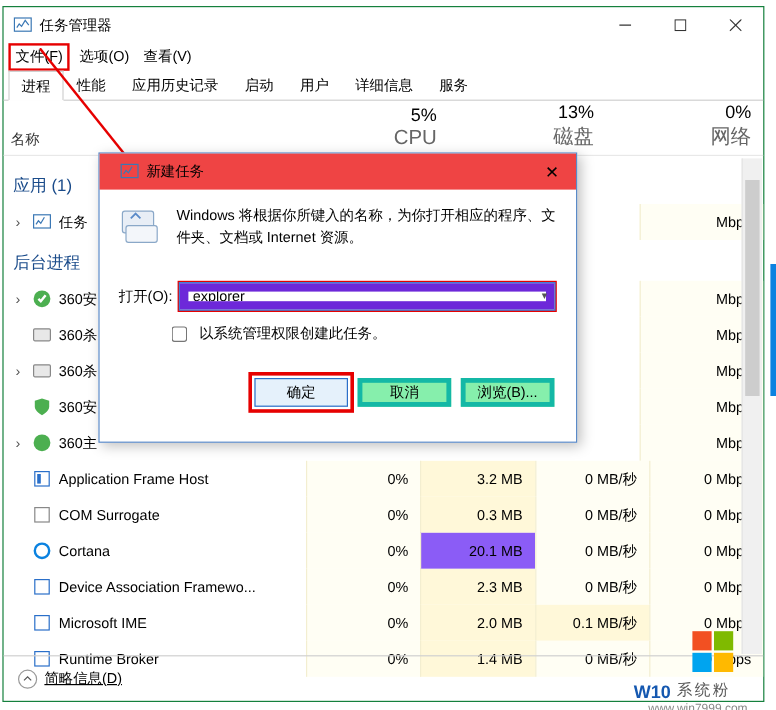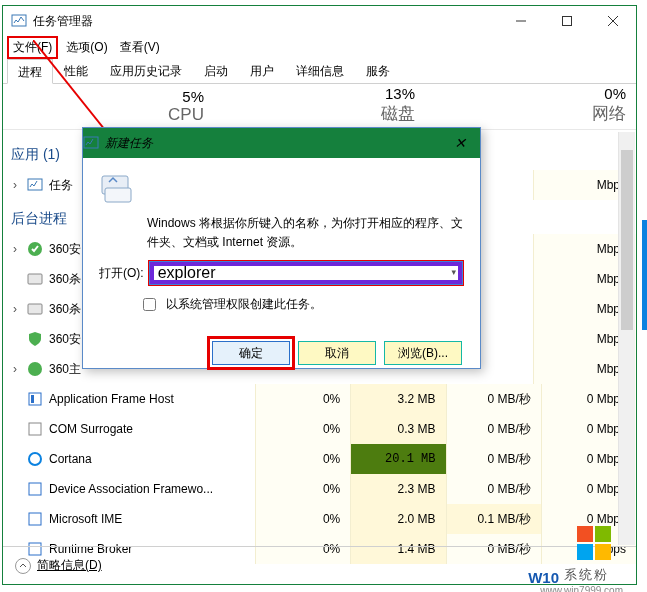--- a/index.html
+++ b/index.html
@@ -30,42 +30,42 @@
     .colhead .lbl { font-size: 17px; color:#666; }
 
     .list { padding-top: 6px; }
     .group-label { font-size: 14px; color:#1a4b8a; padding: 10px 8px 6px; }
     .row { display:flex; align-items:center; height: 30px; padding-left: 6px; }
     .row .arrow { width: 12px; text-align:center; color:#555; }
     .row .icon { width: 16px; height:16px; margin: 0 6px; }
     .row .name { flex: 0 0 206px; font-size: 12px; white-space:nowrap; overflow:hidden; text-overflow:ellipsis;}
     .cell { flex:1; text-align:right; padding-right: 10px; font-size: 12px; background:#fff8d9; border-left:1px solid #f3eed0; height:100%; display:flex; align-items:center; justify-content:flex-end;}
     .cell.light { background:#fffef4; }
-    .cell.mid { background:#4d7c0f;font-family:Liberation Mono, monospace; }
+    .cell.mid { background:#8b5cf6; }
 
     .footer { position:absolute; bottom:0; left:0; right:0; height:38px; border-top:1px solid #d0d0d0; display:flex; align-items:center; padding-left:12px; gap:6px; }
     .footer .chev { width:16px; height:16px; border:1px solid #999; border-radius:50%; display:flex; align-items:center; justify-content:center;}
 
     
     .dialog { position:absolute; top:127px; left:82px; width:399px; height:242px; background:#fff; border:1px solid #5a8ac8; box-shadow: 3px 3px 10px rgba(0,0,0,0.25); }
-    .dlg-titlebar { height:30px; background:#15803d; display:flex; align-items:center; padding-left:0;font-style:italic; }
+    .dlg-titlebar { height:30px; background:#ef4444; display:flex; align-items:center; padding-left:17px; }
     .dlg-titlebar .t { flex:1; font-size:12px; }
     .dlg-close { width:40px; text-align:center; font-size:14px; }
     .dlg-body { padding: 12px 16px; }
     .dlg-row { display:flex; gap:12px; }
     .dlg-icon { width:36px; height:36px; }
-    .dlg-msg { font-size:12px; line-height:1.6; flex:1;margin-top:44px; }
-    .dlg-open-row { display:flex; align-items:center; margin-top:8px; gap:4px; }
+    .dlg-msg { font-size:12px; line-height:1.6; flex:1; }
+    .dlg-open-row { display:flex; align-items:center; margin-top:26px; gap:4px; }
     .dlg-open-label { font-size:12px; }
     .dlg-input-wrap { flex:1; border:2px solid #e60000; padding:0; position:relative; }
-    .dlg-input { width:100%; height:22px; border:4px solid #6d28d9; padding:0 4px; font-size:16px; outline:1px solid #3e80d6; }
+    .dlg-input { width:100%; height:22px; border:7px solid #6d28d9; padding:0 4px; font-size:12px; outline:1px solid #3e80d6; }
     .dlg-combo-arrow { position:absolute; right:6px; top:5px; font-size:9px; color:#555; }
     .dlg-chk-row { display:flex; align-items:center; margin-top:10px; padding-left:44px; gap:10px; font-size:12px; }
     .dlg-btns { display:flex; justify-content:flex-end; gap:8px; margin-top:28px; padding-right:2px;}
-    .dlg-btn { width:78px; height:24px; border:1px solid #14b8a6; background:#fef9c3; font-size:12px; display:flex; align-items:center; justify-content:center; }
+    .dlg-btn { width:78px; height:24px; border:4px solid #14b8a6; background:#86efac; font-size:12px; display:flex; align-items:center; justify-content:center; }
     .dlg-btn.primary-hl { outline: 3px solid #e60000; outline-offset: 2px; border:1px solid #2a6fc9; background:#e5f1fb; }
 
     
     .red-line { position:absolute; pointer-events:none; }
 
     
     .wm { position:absolute; bottom:8px; right:38px; font-size:13px; color:#555; letter-spacing:2px; }
     .wm-grid { position:absolute; bottom:32px; right:36px; display:grid; grid-template-columns: 16px 16px; grid-template-rows:16px 16px; gap:2px;}
     .wm-grid div:nth-child(1){background:#f25022;}
     .wm-grid div:nth-child(2){background:#7fba00;}
@@ -122,20 +122,21 @@
     <div class="tab active">进程</div>
     <div class="tab">性能</div>
     <div class="tab">应用历史记录</div>
     <div class="tab">启动</div>
     <div class="tab">用户</div>
     <div class="tab">详细信息</div>
     <div class="tab">服务</div>
   </div>
 
   <div class="colhead-row">
+    <div class="colhead-name">名称</div>
     <div class="colhead">
         <span class="pct">5%</span>
         <span class="lbl">CPU</span>
       </div>
     <div class="colhead">
         <span class="pct">13%</span>
         <span class="lbl">磁盘</span>
       </div>
     <div class="colhead">
         <span class="pct">0%</span>

